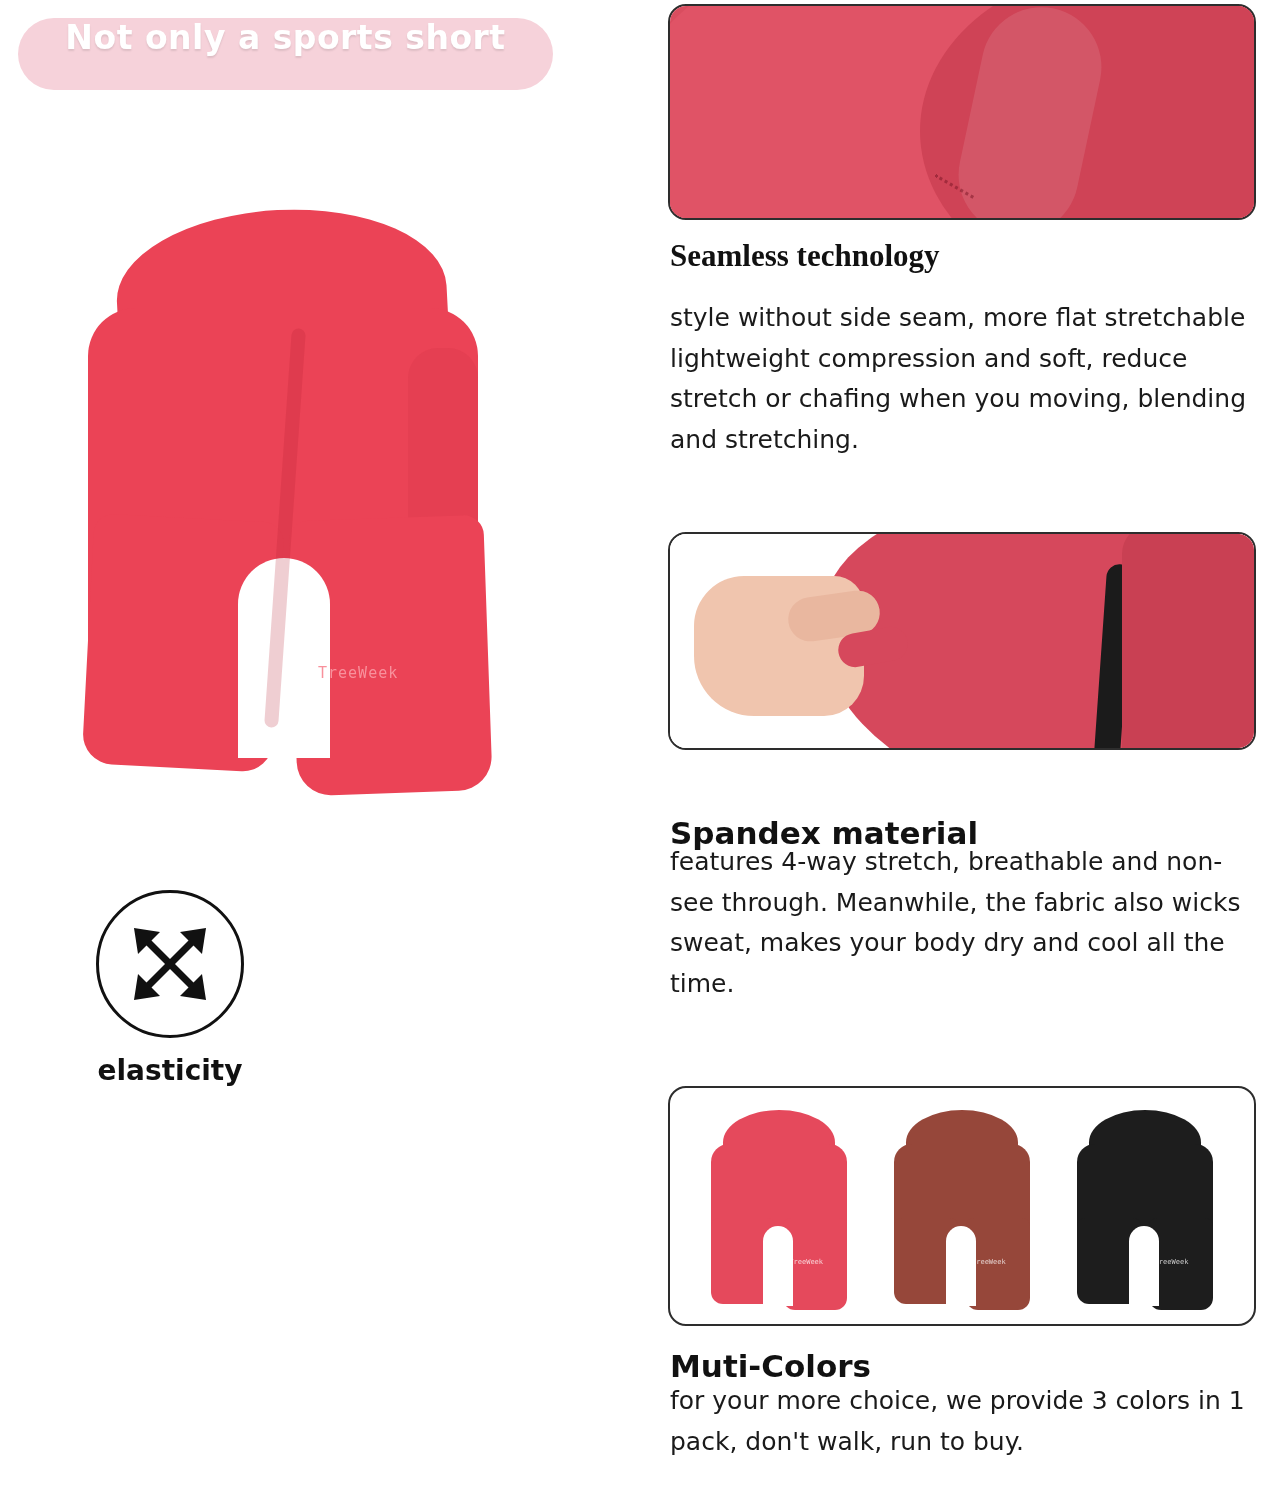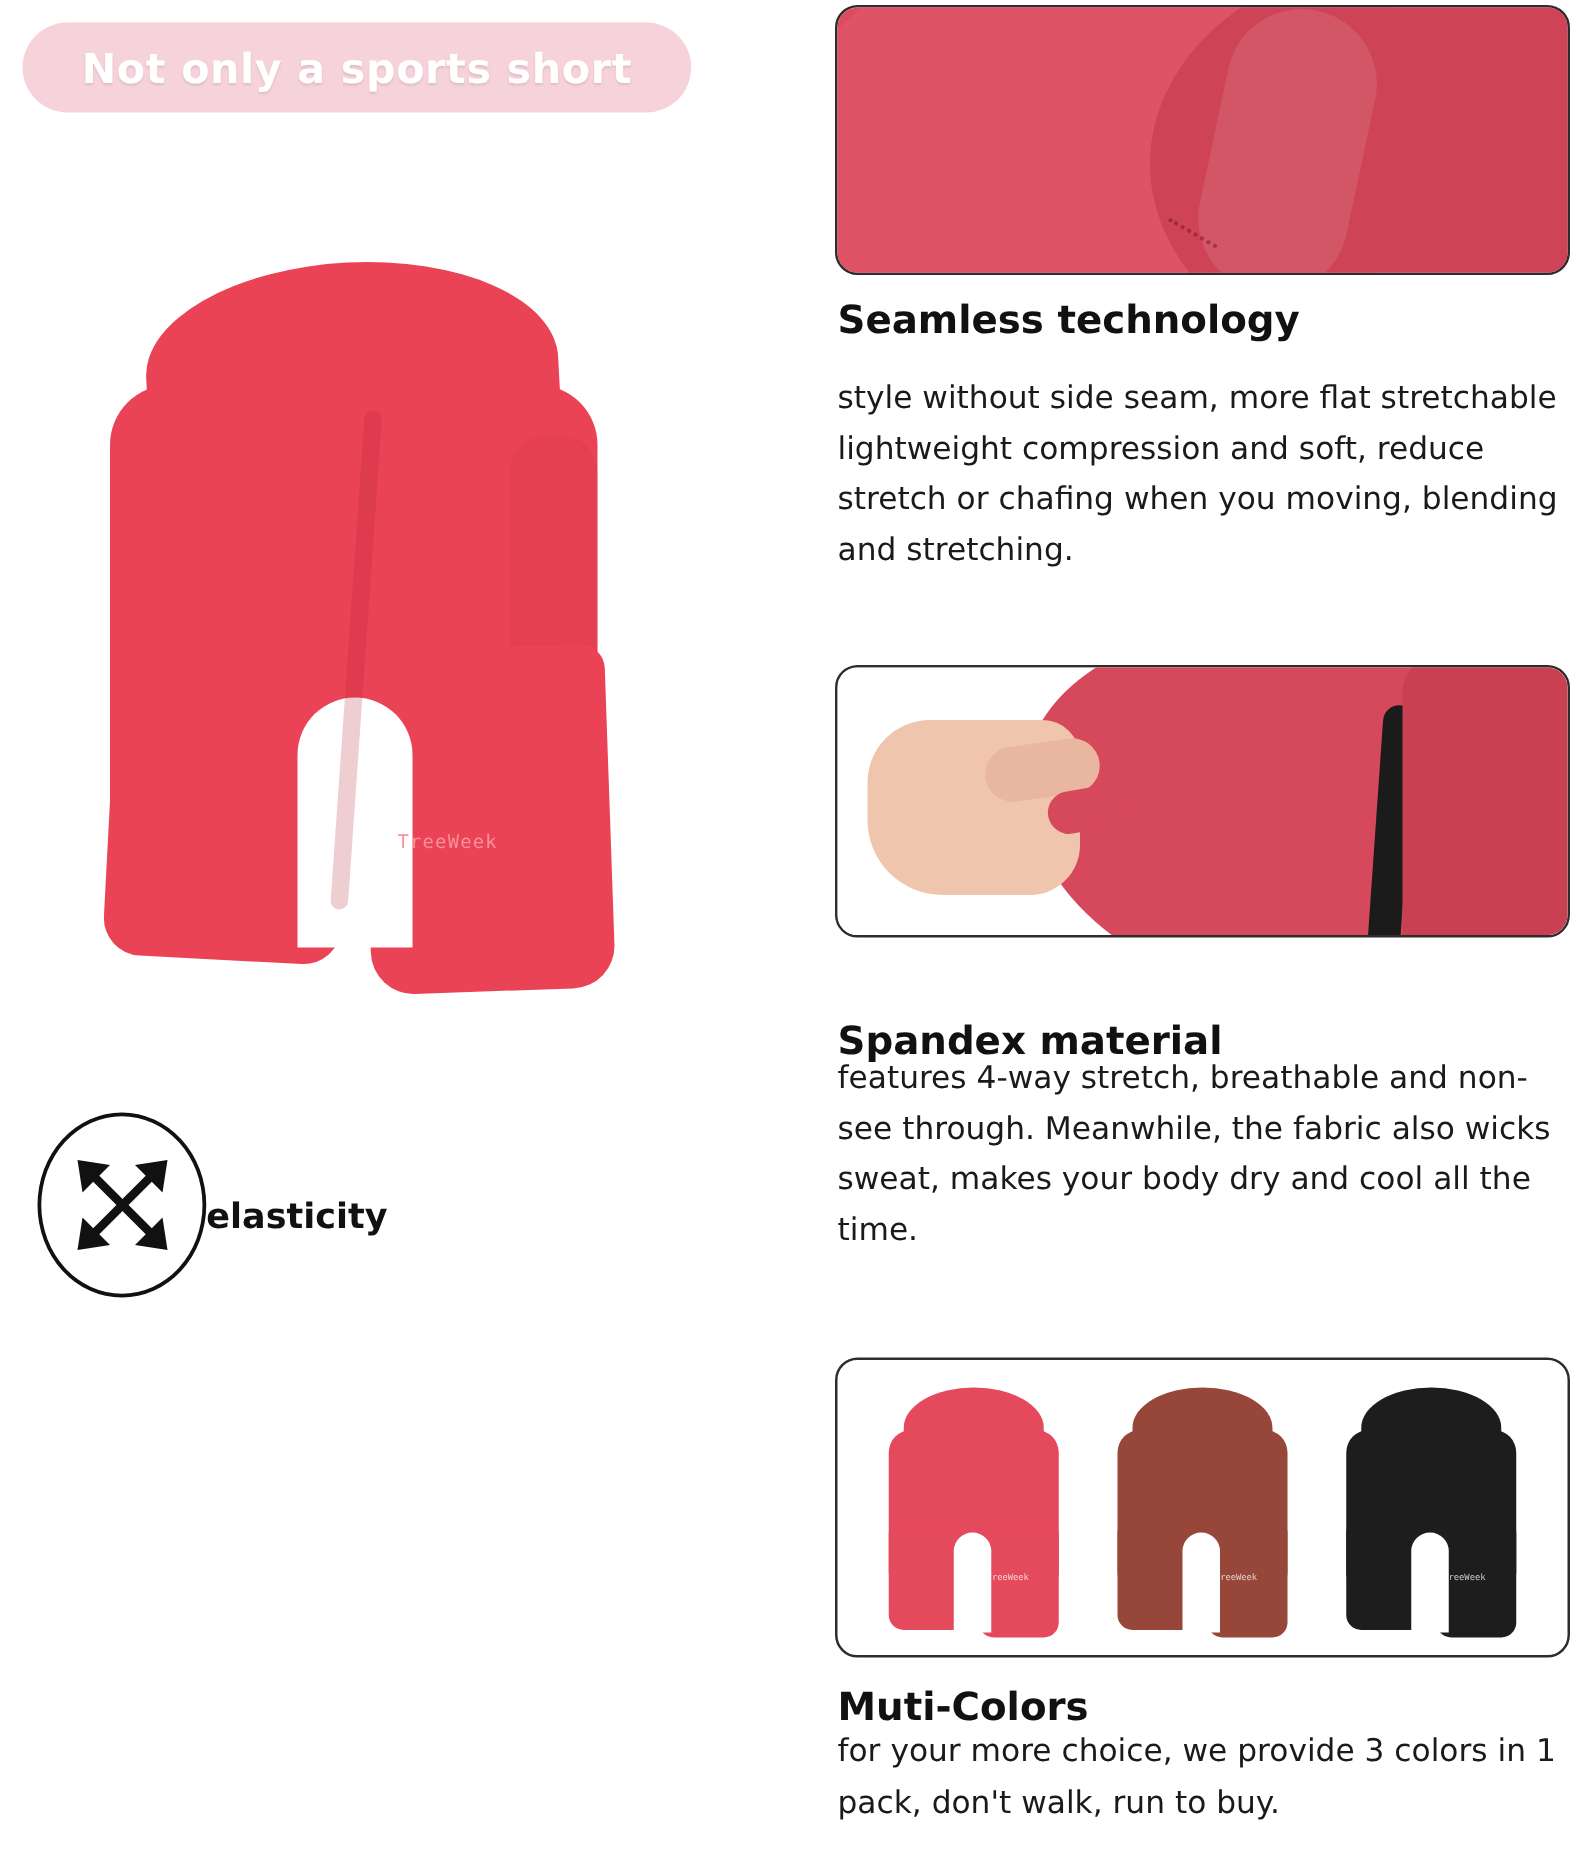--- a/index.html
+++ b/index.html
@@ -25,21 +25,21 @@
     height: 1500px;
   }
 
   .banner {
     position: absolute;
     left: 18px; top: 18px;
     width: 535px; height: 72px;
     background: #f6d2da;
     border-radius: 36px;
     display: flex;
-    align-items: center;
+    align-items: flex-start;
     justify-content: center;
   }
   .banner-text {
     color: #ffffff;
     font-size: 33px;
     font-weight: bold;
     letter-spacing: 0.5px;
     text-shadow: 0 2px 2px rgba(0,0,0,0.10);
     font-family: "DejaVu Sans", sans-serif;
   }
@@ -123,21 +123,21 @@
     left: 30px; top: 890px;
     width: 560px;
   }
   .fg-row {
     display: flex;
     margin-bottom: 54px;
   }
   .fg-cell {
     width: 280px;
     display: flex;
-    flex-direction: row;
+    flex-direction: column;
     align-items: center;
   }
   .fg-circle {
     width: 148px; height: 148px;
     border: 3px solid #111;
     border-radius: 50%;
     display: flex;
     align-items: center;
     justify-content: center;
   }
@@ -310,21 +310,21 @@
     color: #111;
   }
   .sec-body {
     position: absolute;
     left: 10px;
     width: 590px;
     font-size: 25px;
     line-height: 1.62;
     color: #1a1a1a;
   }
-  .t1 { top: 238px; }
+  .t1 { top: 238px; font-family: Liberation Serif, serif; }
   .b1 { top: 298px; }
   .t2 { top: 780px; margin-top: 35px; }
   .b2 { top: 842px; }
   .t3 { top: 1348px; }
   .b3 { top: 1381px; }
 </style>
 </head>
 <body>
 
 <div class="page">

